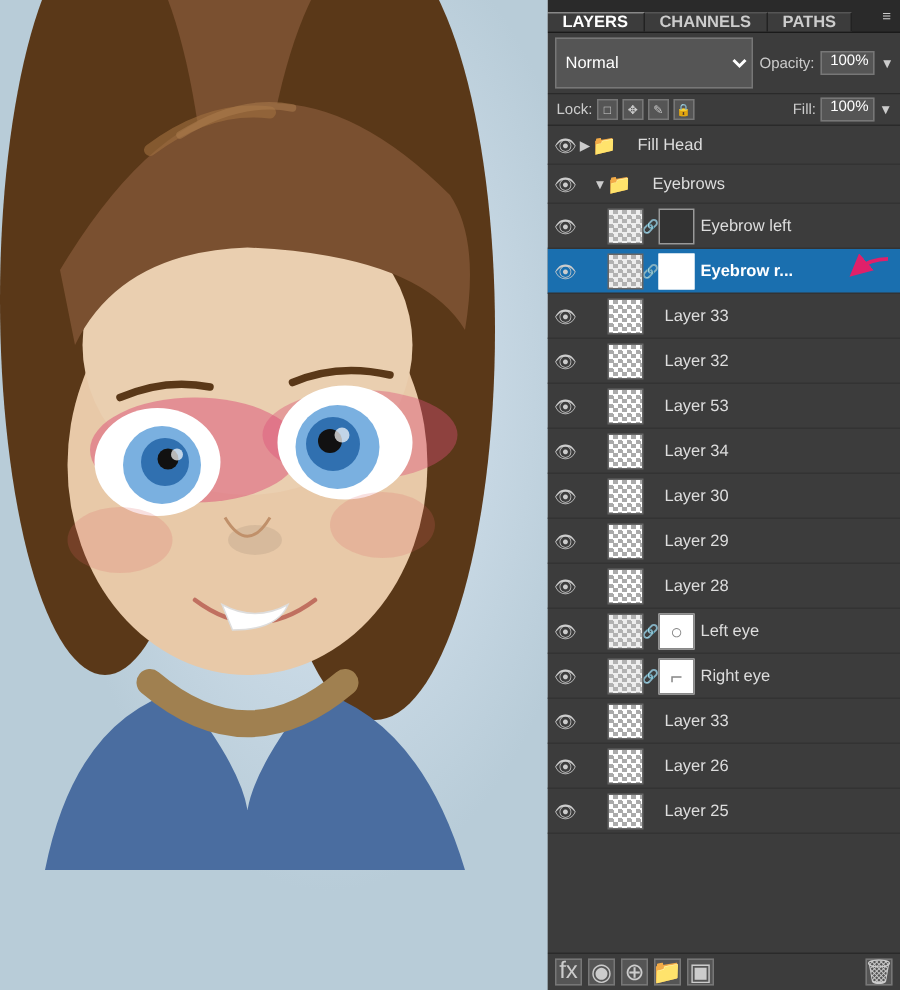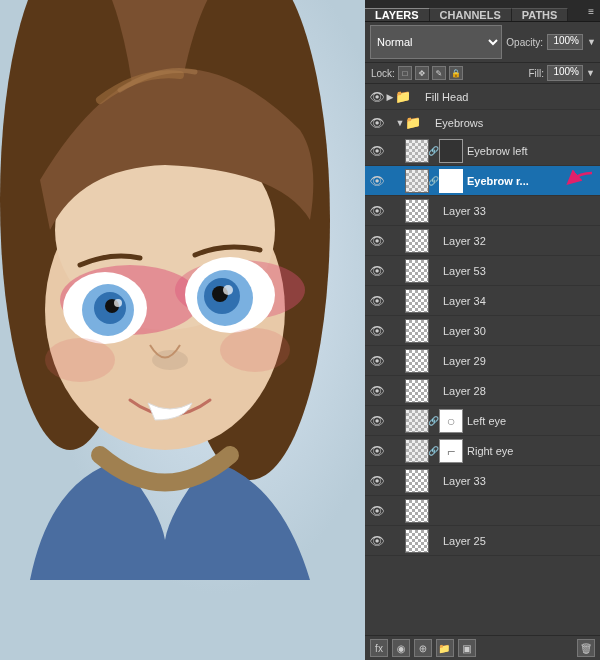--- a/index.html
+++ b/index.html
@@ -268,21 +268,21 @@
     }
     .bottom-btn {
       width: 18px;
       height: 18px;
       background: #555;
       border: 1px solid #777;
       display: flex;
       align-items: center;
       justify-content: center;
       color: #ccc;
-      font-size: 10px;
+      font-size: 16px;
       cursor: pointer;
     }
   </style>
 </head>
 <body>
 
 <div class="photo-area">
   <svg class="face-container" viewBox="0 0 365 660" xmlns="http://www.w3.org/2000/svg">
 
     <rect width="365" height="660" fill="url(#bgGrad)"></rect>
@@ -516,20 +516,21 @@
       <div class="chain-icon"></div>
       <div class="layer-name">Layer 33</div>
     </div>
 
     <div class="layer-item">
       <div class="eye-icon">👁</div>
       <div class="layer-indent"></div>
       <div style="width:10px;flex-shrink:0;"></div>
       <div class="layer-thumb"></div>
       <div class="chain-icon"></div>
+      <div class="layer-name">Layer 26</div>
     </div>
 
     <div class="layer-item">
       <div class="eye-icon">👁</div>
       <div class="layer-indent"></div>
       <div style="width:10px;flex-shrink:0;"></div>
       <div class="layer-thumb"></div>
       <div class="chain-icon"></div>
       <div class="layer-name">Layer 25</div>
     </div>

